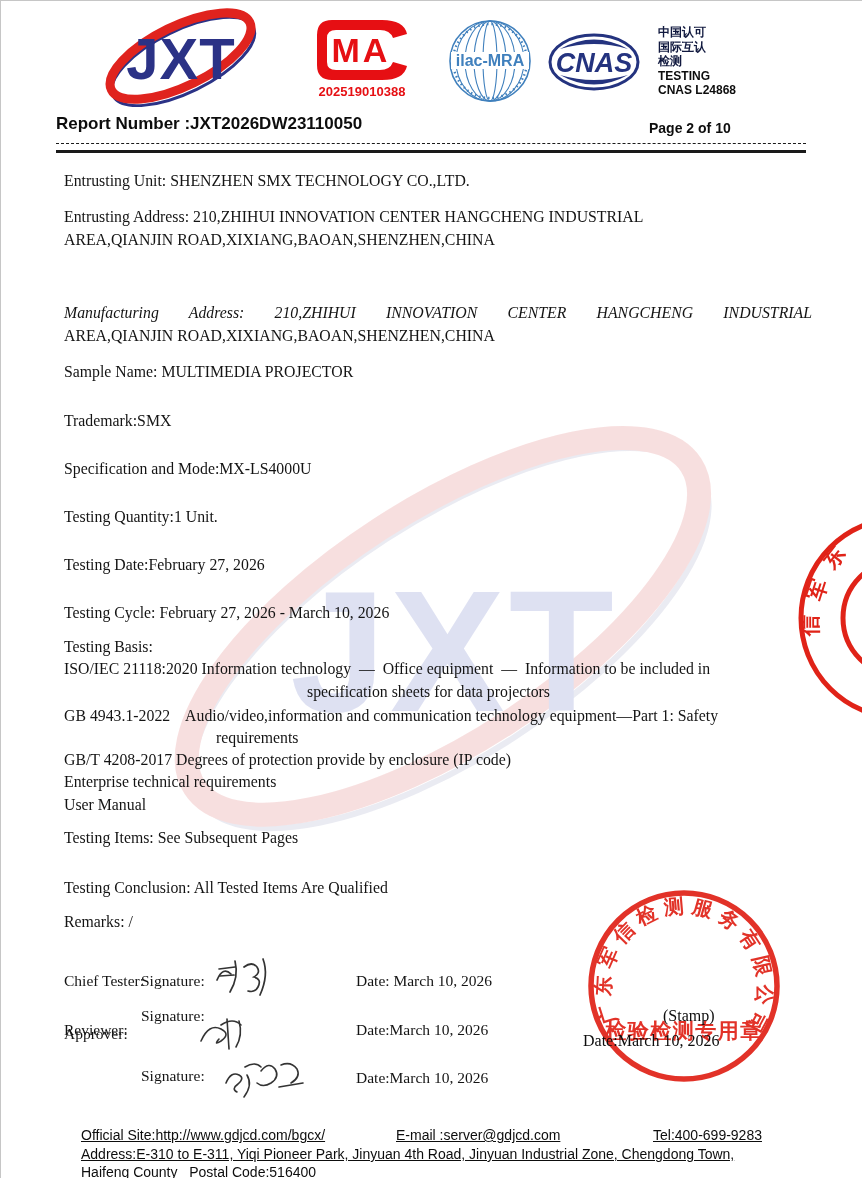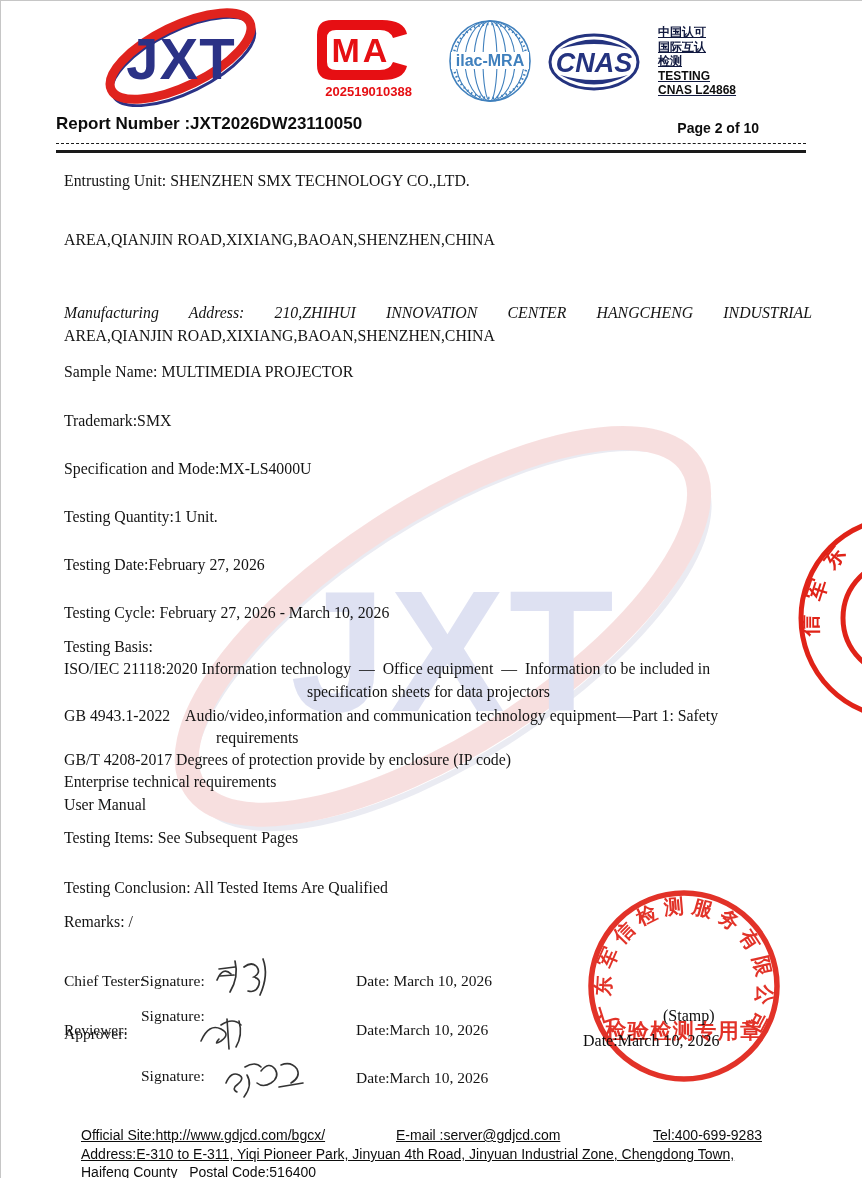--- a/index.html
+++ b/index.html
@@ -17,32 +17,32 @@
     color:#141414; white-space:pre-wrap;
   }
   .bl.center { left:55px; width:745px; text-align:center; }
   .bl.just   { width:748px; text-align:justify; text-align-last:justify;font-style:italic; }
   
   .report-number {
     position:absolute; left:55px; top:113px;
     font:700 17px "Liberation Sans","DejaVu Sans",sans-serif; color:#0d0d0d;
   }
   .page-label {
-    position:absolute; left:648px; top:119px; width:110px; text-align:right;
+    position:absolute; left:648px; top:119px; width:110px; text-align:left;
     font:700 14px "Liberation Sans","DejaVu Sans",sans-serif; color:#0d0d0d;
   }
   .rule-dashed { position:absolute; left:55px; top:142px; width:750px; border-top:1.6px dashed #1a1a1a; }
   .rule-solid  { position:absolute; left:55px; top:149px; width:750px; height:2.6px; background:#1a1a1a; }
   .accred {
     position:absolute; left:657px; top:24px;
-    font:700 12px/14.5px "Liberation Sans","DejaVu Sans",sans-serif; color:#11193f;text-decoration:underline;
+    font:700 12px/14.5px "Liberation Sans","DejaVu Sans",sans-serif; color:#11193f;
   }
   .accred .blk { color:#0d0d0d; }
   .cma-number {
-    position:absolute; left:311px; top:83px; width:100px; text-align:right;
+    position:absolute; left:311px; top:83px; width:100px; text-align:center;
     font:700 13px "Liberation Sans","DejaVu Sans",sans-serif; color:#e60f13;
   }
   
   .sigrow-label { position:absolute; font:15.5px "Liberation Serif","DejaVu Serif",serif; color:#141414; }
   
   .stamp-caption, .stamp-date {
     position:absolute; font:16px "Liberation Serif","DejaVu Serif",serif; color:#0d0d0d; z-index:6;
   }
   
   .footer-line {
@@ -105,20 +105,21 @@
     <div class="blk">TESTING</div>
     <div class="blk">CNAS L24868</div>
   </div>
 
   <div class="report-number z1">Report Number :JXT2026DW23110050</div>
   <div class="page-label z1">Page 2 of 10</div>
   <div class="rule-dashed z1"></div>
   <div class="rule-solid z1"></div>
 
   <div class="bl z1" style="top:169px">Entrusting Unit: SHENZHEN SMX TECHNOLOGY CO.,LTD.</div>
+  <div class="bl z1" style="top:205px">Entrusting Address: 210,ZHIHUI INNOVATION CENTER HANGCHENG INDUSTRIAL</div>
   <div class="bl z1" style="top:228px">AREA,QIANJIN ROAD,XIXIANG,BAOAN,SHENZHEN,CHINA</div>
   <div class="bl just z1" style="top:301px">Manufacturing Address: 210,ZHIHUI INNOVATION CENTER HANGCHENG INDUSTRIAL</div>
   <div class="bl z1" style="top:324px">AREA,QIANJIN ROAD,XIXIANG,BAOAN,SHENZHEN,CHINA</div>
   <div class="bl z1" style="top:360px">Sample Name: MULTIMEDIA PROJECTOR</div>
   <div class="bl z1" style="top:409px">Trademark:SMX</div>
   <div class="bl z1" style="top:457px">Specification and Mode:MX-LS4000U</div>
   <div class="bl z1" style="top:505px">Testing Quantity:1 Unit.</div>
   <div class="bl z1" style="top:553px">Testing Date:February 27, 2026</div>
   <div class="bl z1" style="top:601px">Testing Cycle: February 27, 2026 - March 10, 2026</div>
   <div class="bl z1" style="top:635px">Testing Basis:</div>

